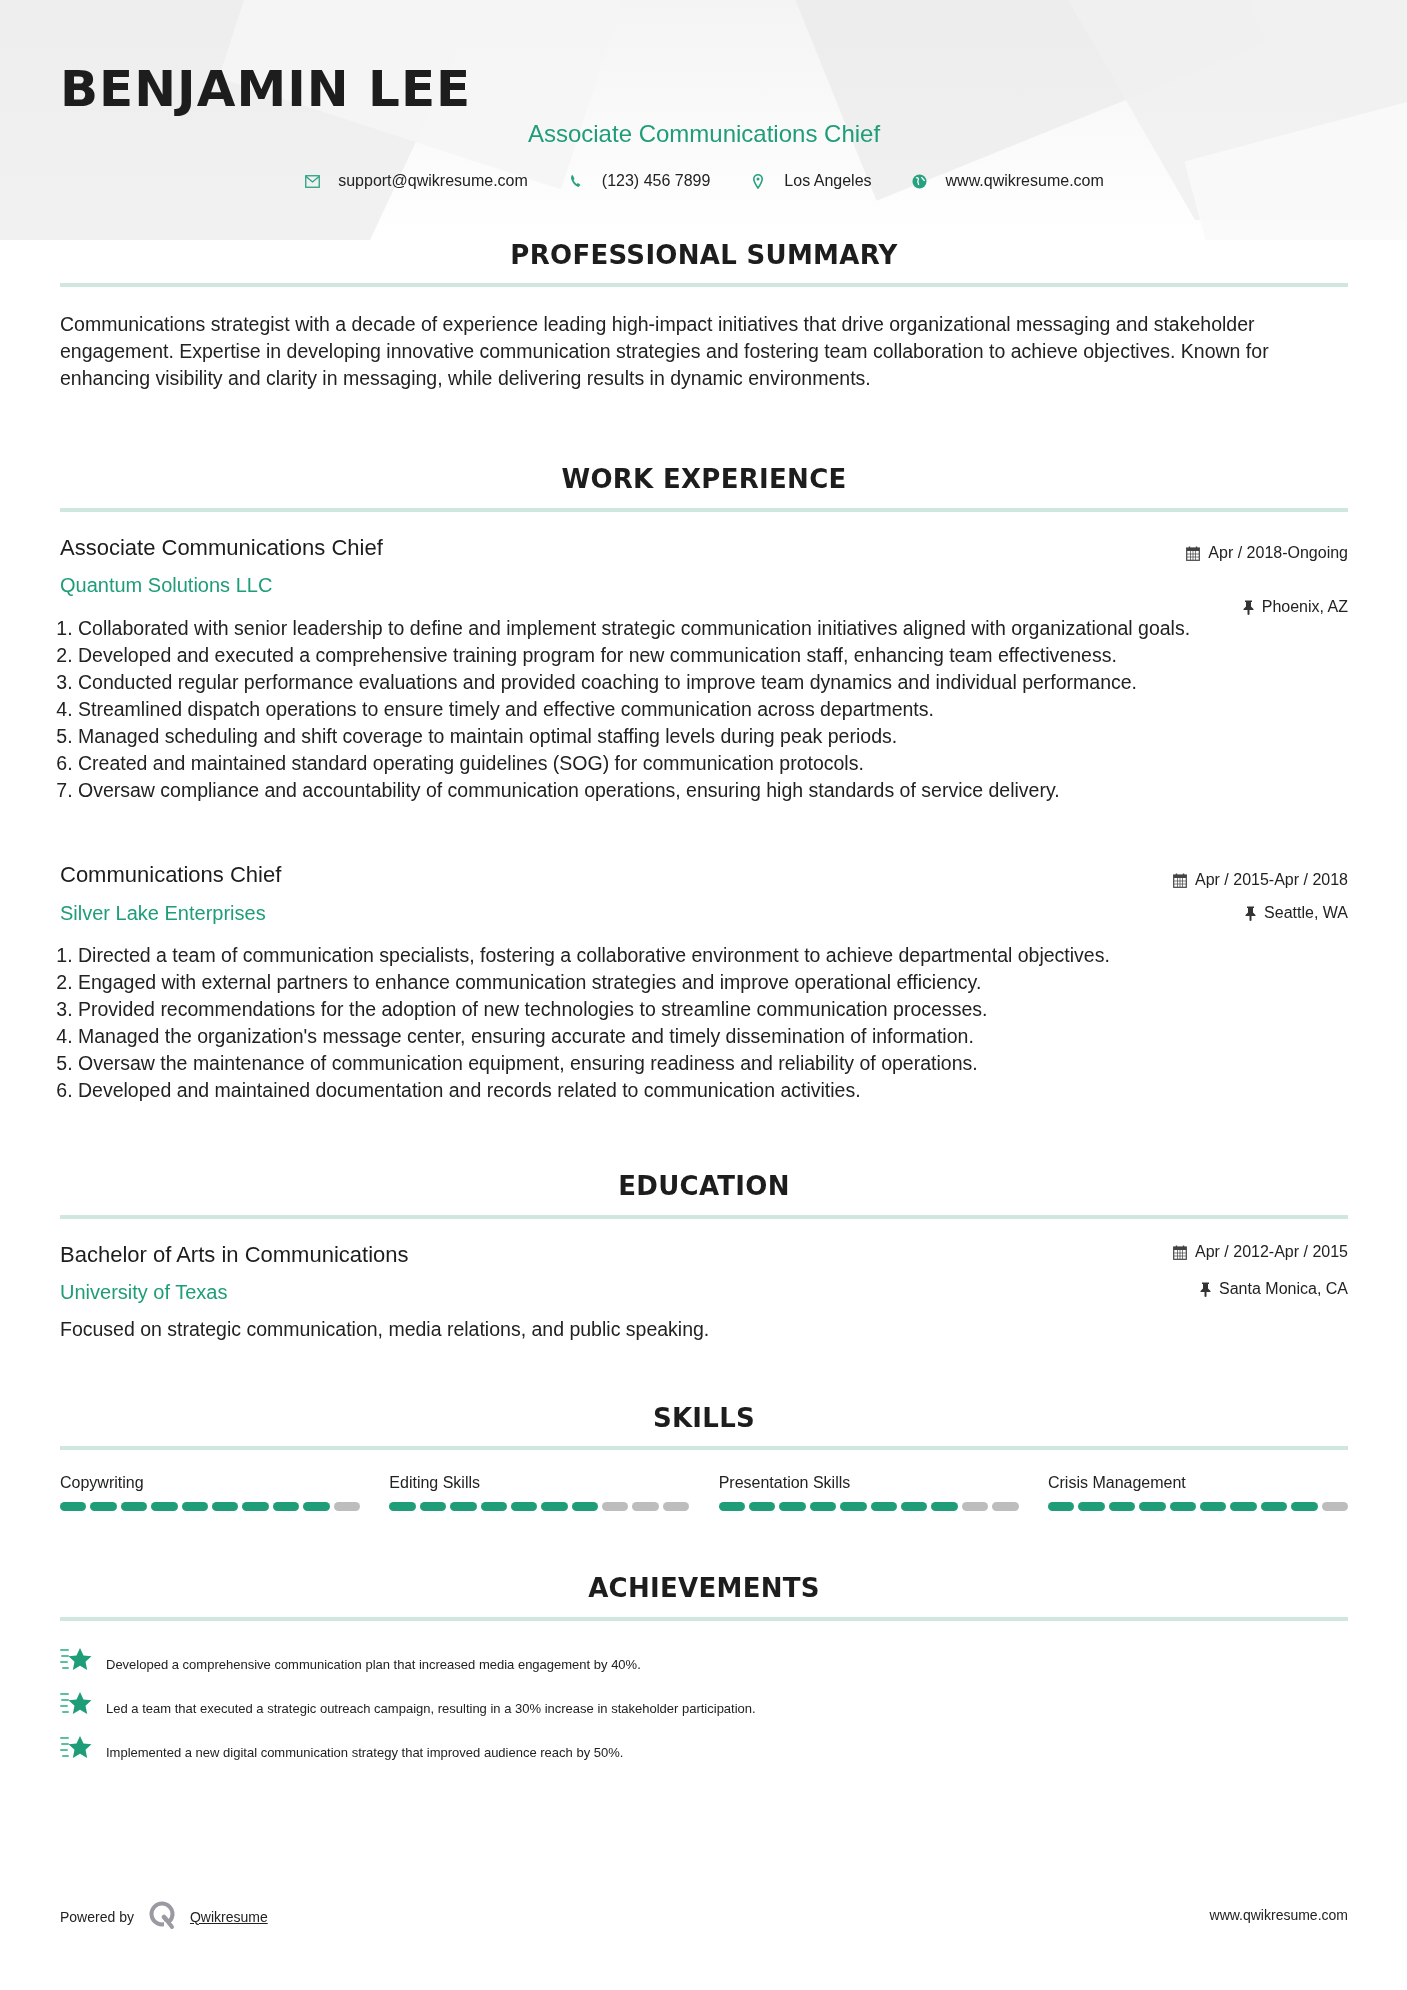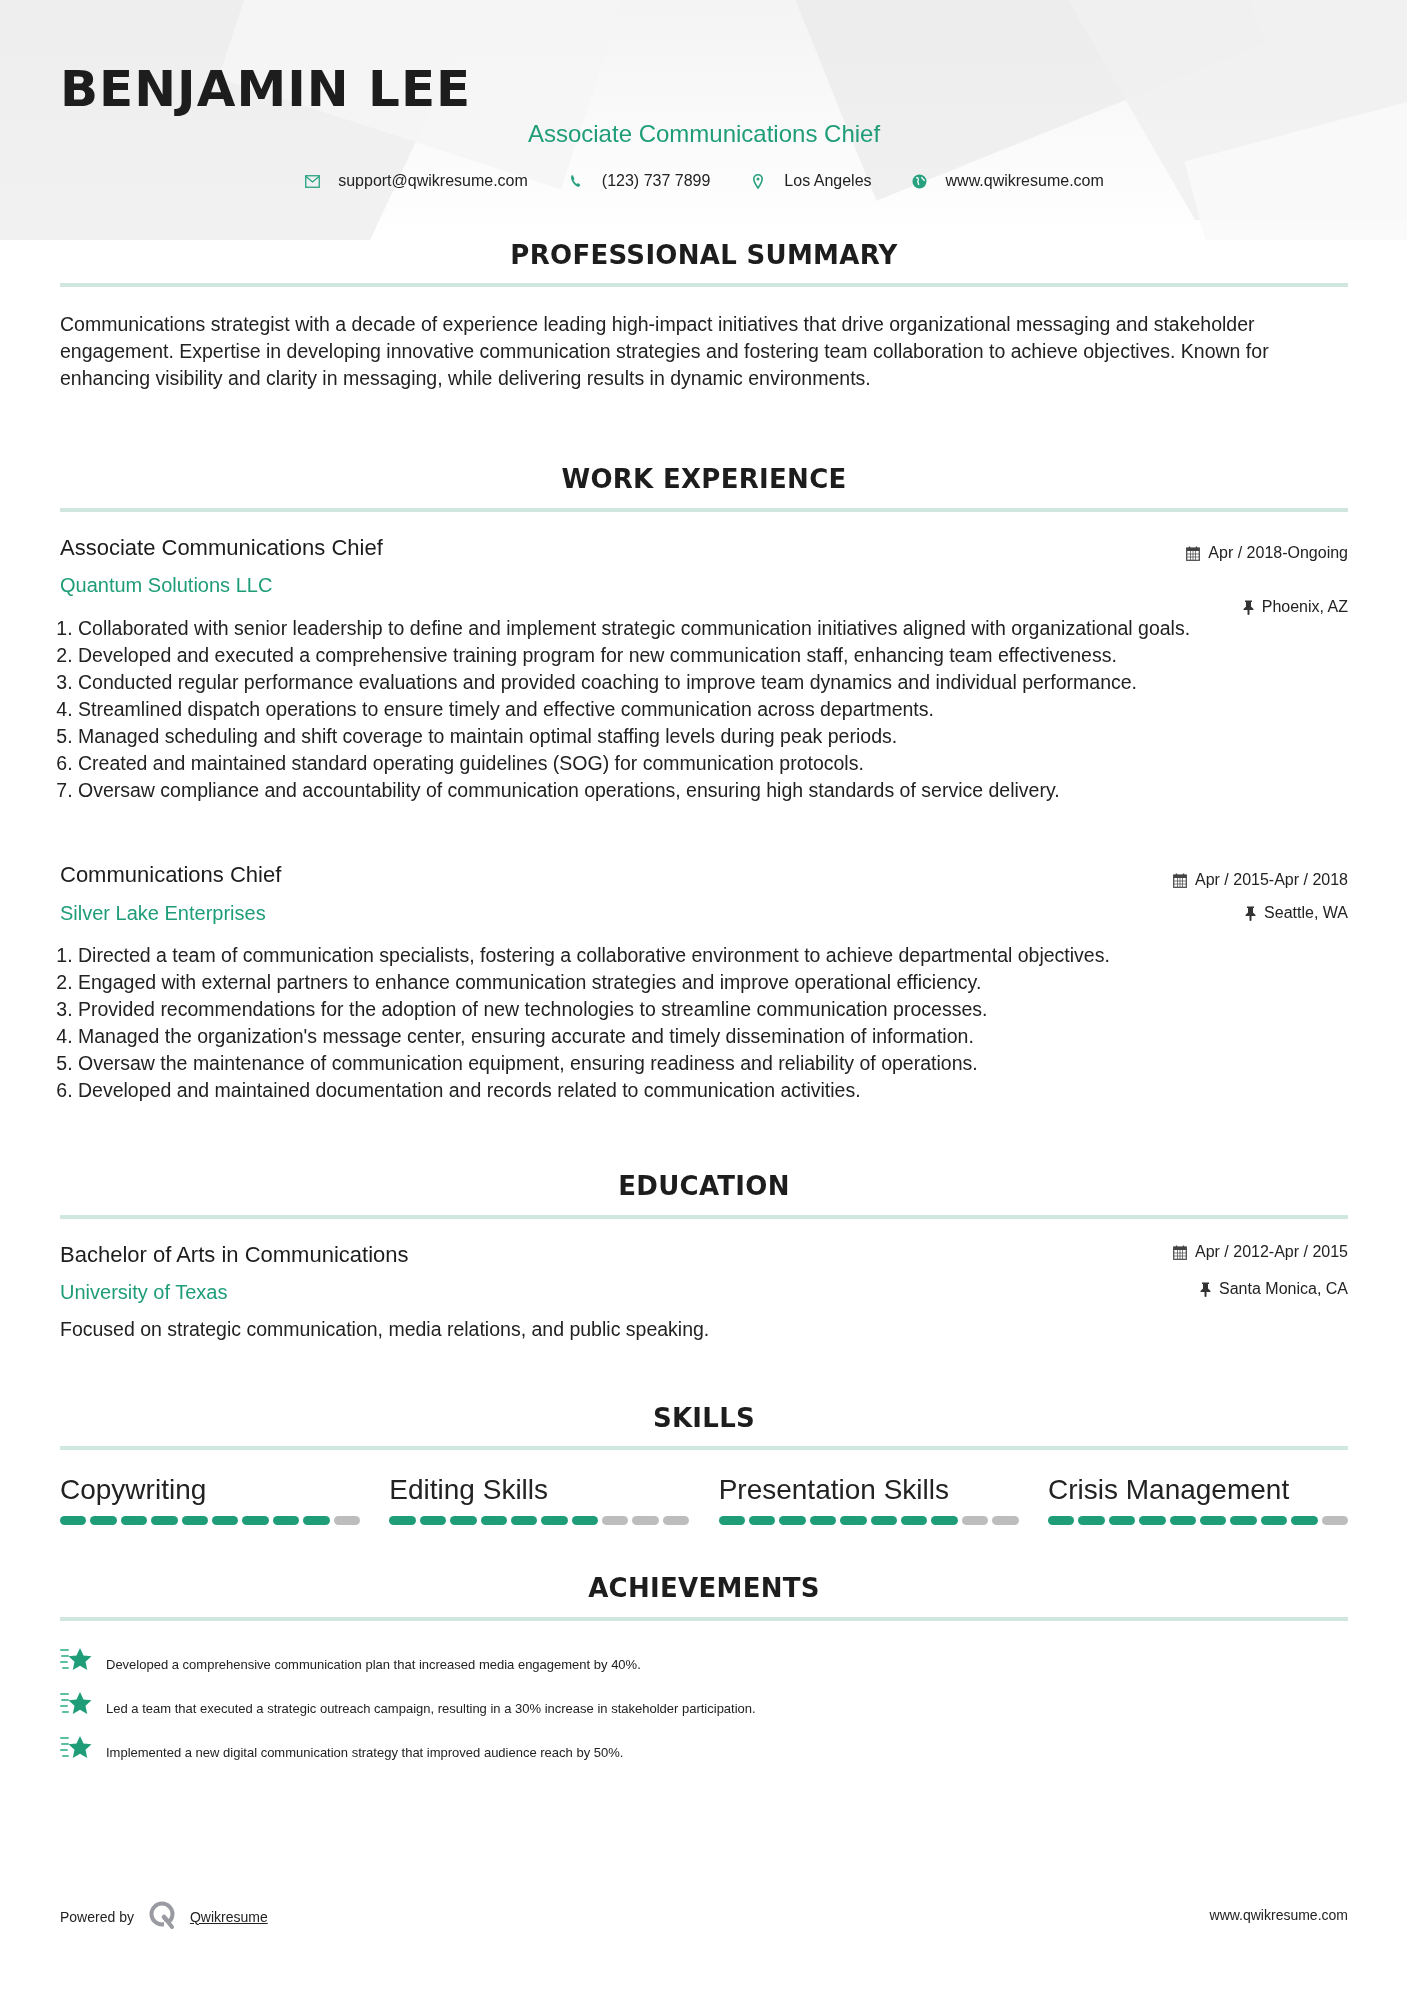--- a/index.html
+++ b/index.html
@@ -51,21 +51,21 @@
   .job-title { position: absolute; left: 0; font-size: 22px; color: #1d1d1d; }
   .company { position: absolute; left: 0; font-size: 20px; color: #1e9d78; }
   .meta { position: absolute; right: 0; font-size: 16px; color: #222; display: flex; align-items: center; }
   .meta .ic { margin-right: 8px; display: inline-flex; }
 
   ol.duties { position: absolute; left: 0; width: 1300px; margin: 0; padding-left: 18px; font-size: 19.5px; line-height: 27px; color: #222; }
   ol.duties li { padding-left: 0; }
 
   .skills { position: absolute; left: 0; width: 1288px; display: flex; justify-content: space-between; }
   .skill { width: 300px; }
-  .skill-name { font-size: 28px; color: #222; margin-bottom: 10px; }
+  .skill-name { font-size: 16px; color: #222; margin-bottom: 10px; }
   .bar { display: flex; gap: 4px; }
   .seg { width: 26.4px; height: 9px; border-radius: 5px; background: #bdbdbd; }
   .seg.on { background: #1e9d78; }
 
   .ach { position: absolute; left: 0; display: flex; align-items: flex-end; font-size: 13px; color: #222; }
   .ach .ic { width: 34px; height: 26px; margin-right: 12px; }
 
   .footer-left { position: absolute; left: 0; top: 1900px; display: flex; align-items: center; font-size: 14px; color: #222; }
   .footer-left .q { margin: 0 12px 0 14px; }
   .footer-left a { color: #222; text-decoration: underline; }
@@ -96,21 +96,21 @@
           </svg>
       </span>
       <span>support@qwikresume.com</span>
     </div>
     <div class="contact">
       <span class="ic">
         <svg width="12" height="14" viewBox="0 0 12 14">
             <path d="M2 1 C1 2 0.5 4 2 7 C3.5 10 6 12.5 8.5 13 L10.5 11 L8 9 L6.8 10 C5.5 9 4 7.5 3.5 6 L4.5 5 L3 1.5 Z" fill="#27a17f"></path>
           </svg>
       </span>
-      <span>(123) 737 7899</span>
+      <span>(123) 456 7899</span>
     </div>
     <div class="contact">
       <span class="ic">
         <svg width="10" height="15" viewBox="0 0 10 15">
             <path d="M5 0.8 C2.5 0.8 0.8 2.7 0.8 5 C0.8 8 5 14 5 14 C5 14 9.2 8 9.2 5 C9.2 2.7 7.5 0.8 5 0.8 Z" fill="none" stroke="#27a17f" stroke-width="1.6"></path>
             <circle cx="5" cy="5" r="1.5" fill="#27a17f"></circle>
           </svg>
       </span>
       <span>Los Angeles</span>
     </div>

